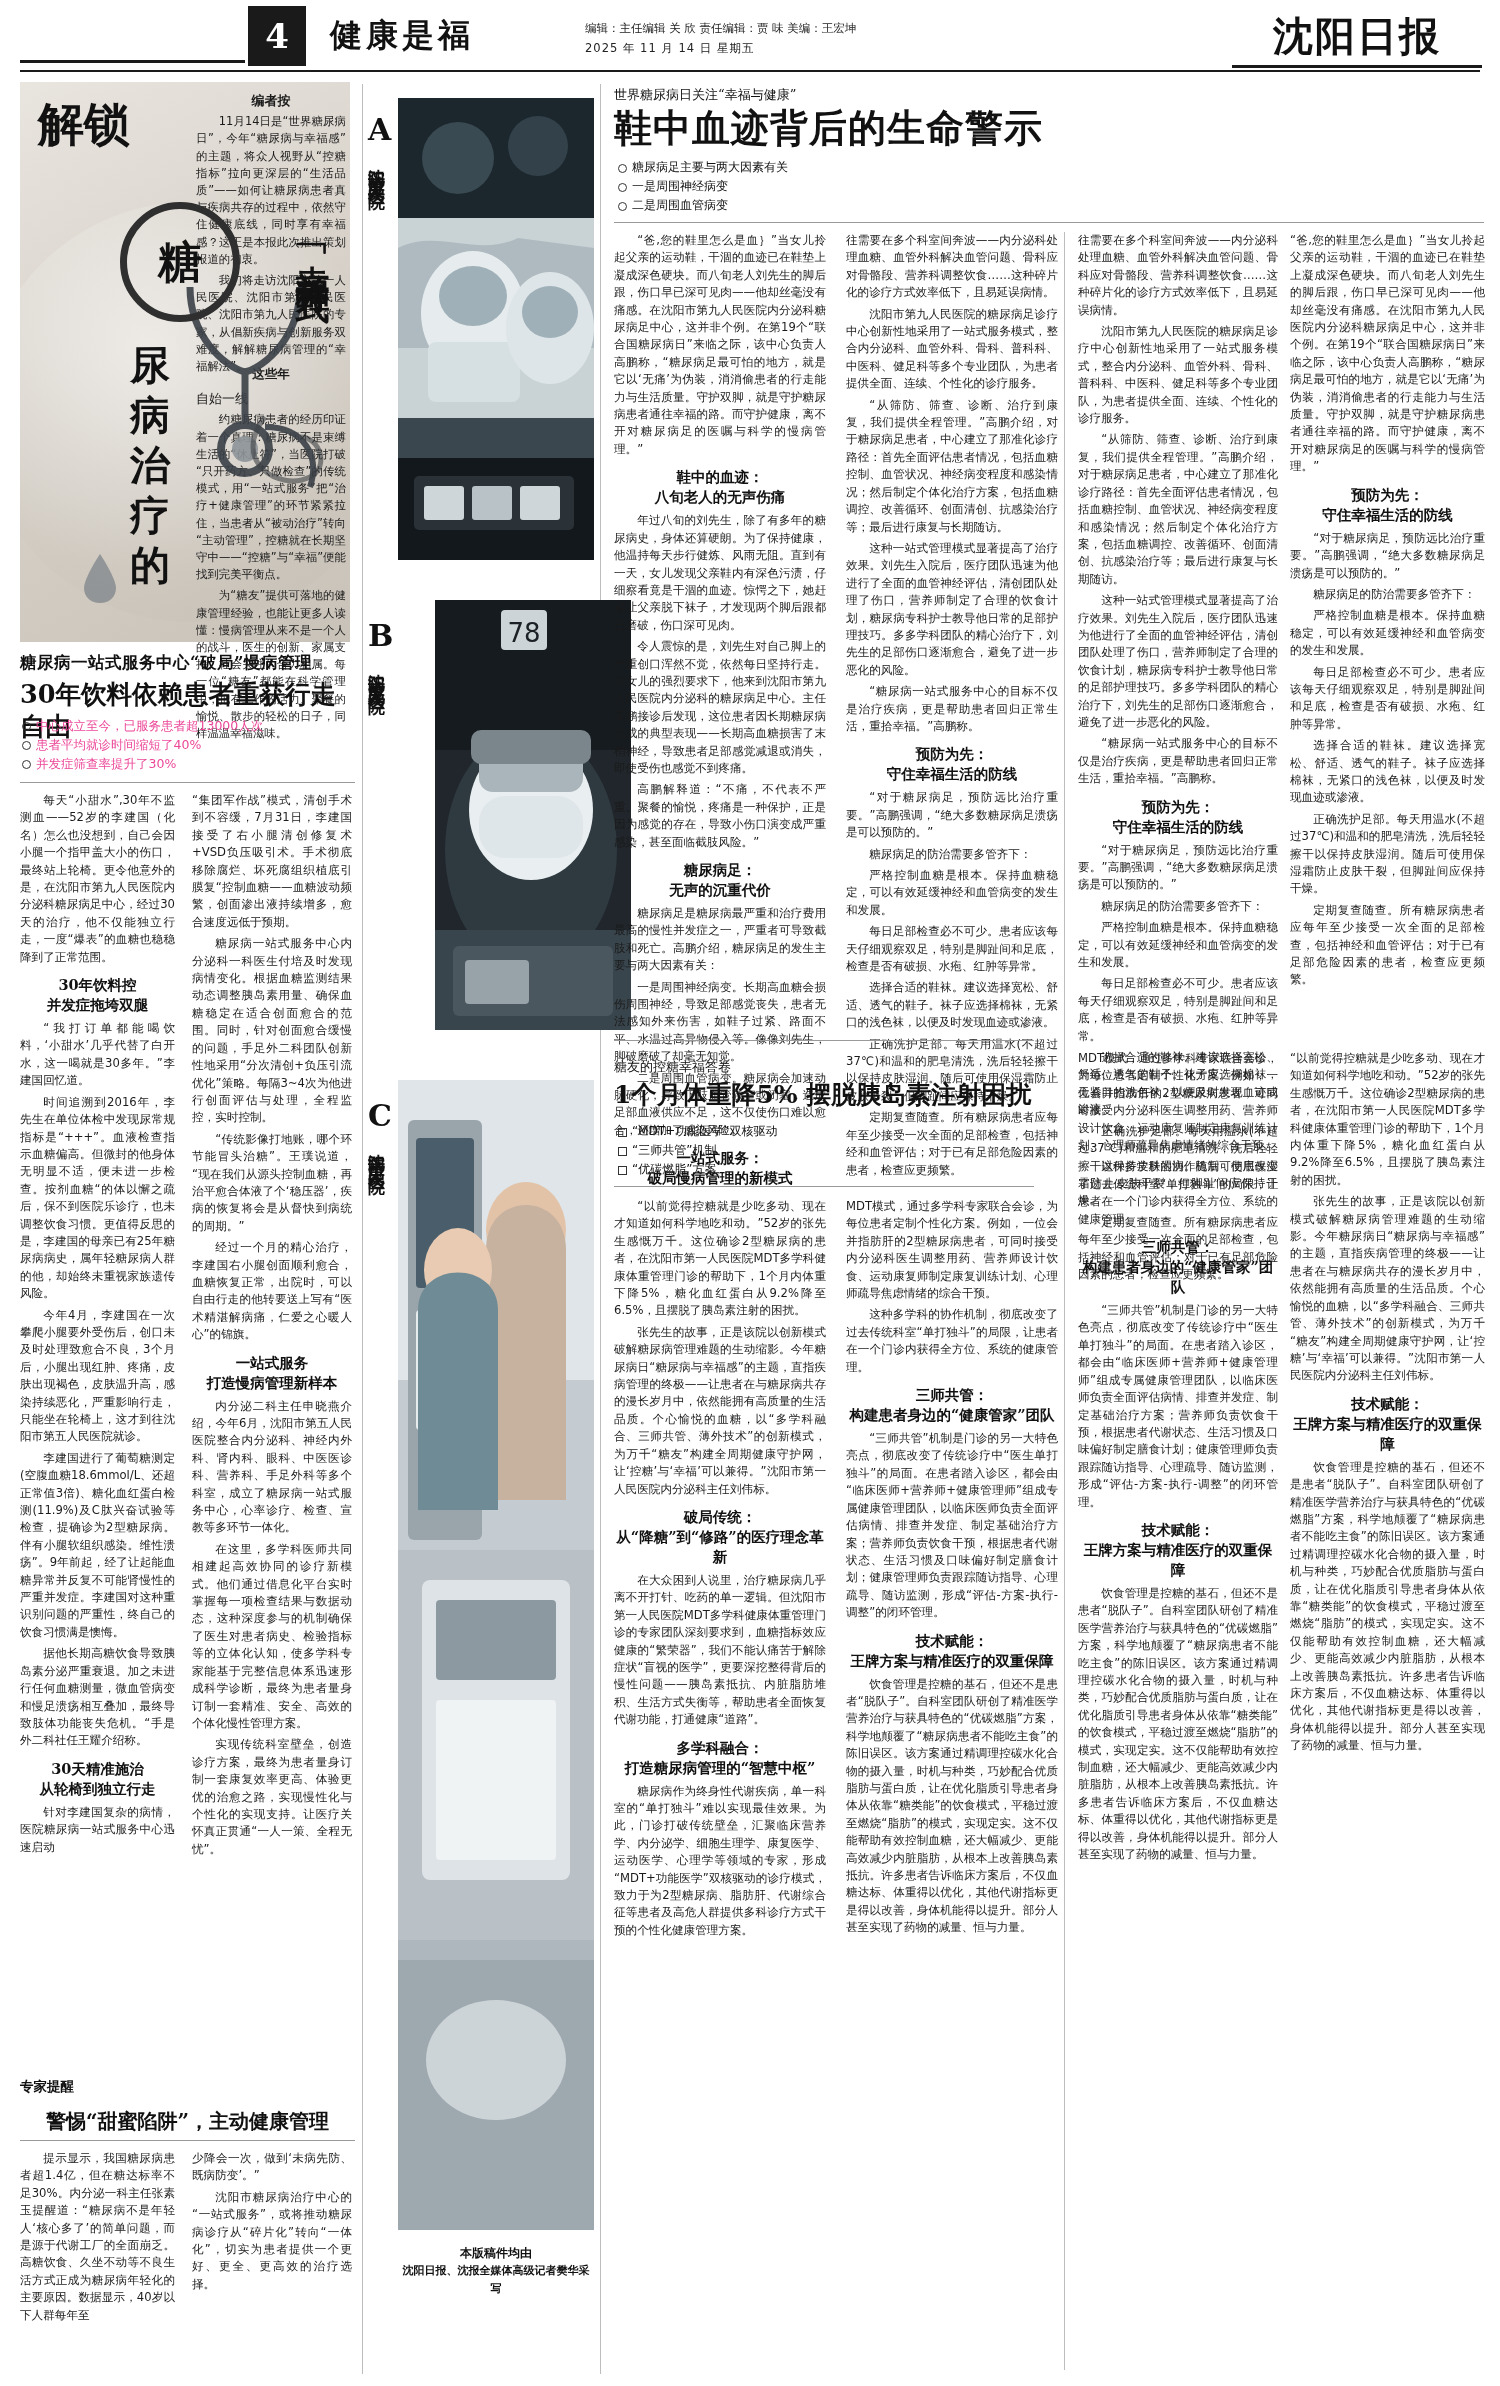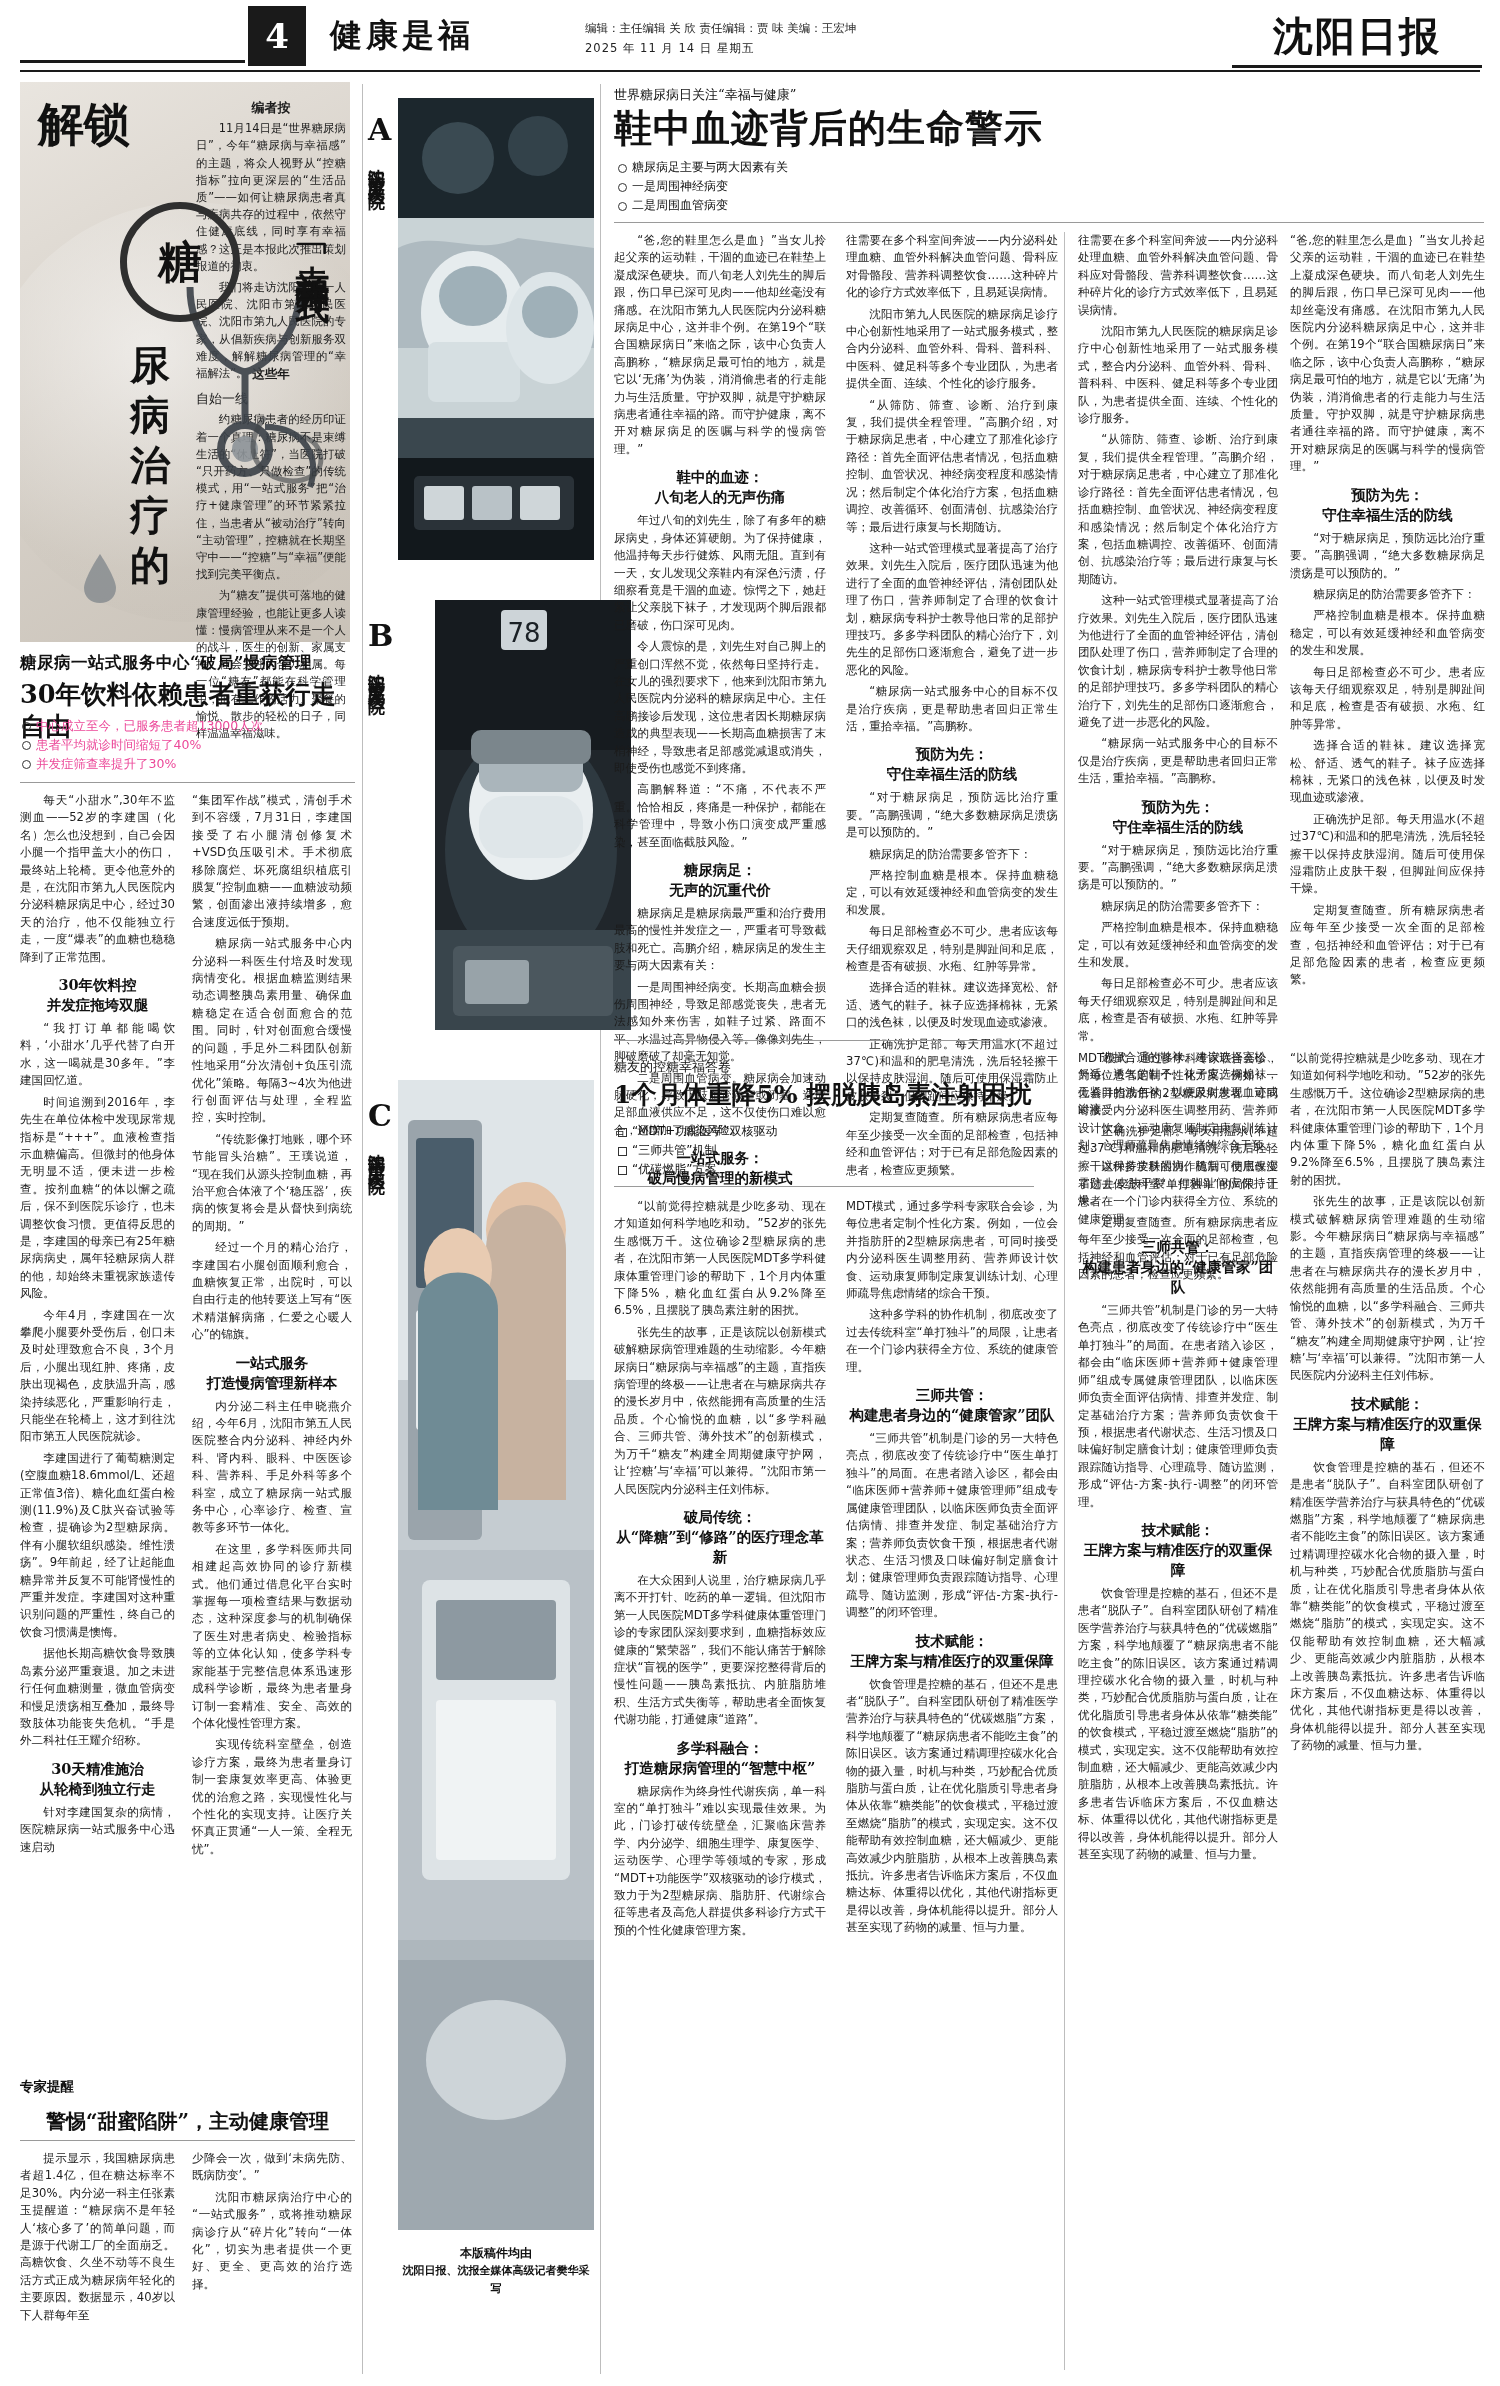--- a/index.html
+++ b/index.html
@@ -117,21 +117,21 @@
   .col { position:absolute; font-size:11.6px; line-height:17.4px; color:#1b1b1b; text-align:justify; }
   .col p { margin:0 0 4px 0; text-indent:2em; }
   .subhead {
     font-family:"DejaVu Serif","Liberation Serif",serif;
     font-weight:bold; font-size:14.5px; line-height:20px; text-align:center; text-indent:0;
     margin:9px 0 5px 0; color:#111;
   }
 
   
   .editors-note {
-    position:absolute; left:196px; top:99px; width:150px;
+    position:absolute; left:196px; top:92px; width:150px;
     font-size:11.4px; line-height:17.2px; color:#1b1b1b; text-align:justify;
   }
   .editors-note .en-title{ text-align:center; font-weight:bold; font-family:"DejaVu Serif","Liberation Serif",serif; font-size:13px; margin-bottom:4px;}
   .editors-note p { margin:0 0 4px 0; text-indent:2em; }
 
   .zhexie {
     position:absolute; left:196px; top:365px; width:150px;
     font-size:11.4px; line-height:17.2px; color:#1b1b1b; text-align:justify;
   }
   .zhexie .zx-title{ text-align:center; font-weight:bold; font-family:"DejaVu Serif","Liberation Serif",serif; font-size:12.5px; margin:0 0 2px 0;}
@@ -359,21 +359,21 @@
   <li>一是周围神经病变</li>
   <li>二是周围血管病变</li>
 </ul>
 <div class="hr" style="left:614px; top:222px; width:870px;"></div>
 
 <div class="col" style="left:614px; top:232px; width:212px;">
   <p>“爸,您的鞋里怎么是血｝”当女儿拎起父亲的运动鞋，干涸的血迹已在鞋垫上凝成深色硬块。而八旬老人刘先生的脚后跟，伤口早已深可见肉——他却丝毫没有痛感。在沈阳市第九人民医院内分泌科糖尿病足中心，这并非个例。在第19个“联合国糖尿病日”来临之际，该中心负责人高鹏称，“糖尿病足最可怕的地方，就是它以‘无痛’为伪装，消消偷患者的行走能力与生活质量。守护双脚，就是守护糖尿病患者通往幸福的路。而守护健康，离不开对糖尿病足的医嘱与科学的慢病管理。”</p>
   <div class="subhead">鞋中的血迹：<br>八旬老人的无声伤痛</div>
   <p>年过八旬的刘先生，除了有多年的糖尿病史，身体还算硬朗。为了保持健康，他温持每天步行健炼、风雨无阻。直到有一天，女儿发现父亲鞋内有深色污渍，仔细察看竟是干涸的血迹。惊愕之下，她赶紧让父亲脱下袜子，才发现两个脚后跟都已磨破，伤口深可见肉。</p>
   <p>令人震惊的是，刘先生对自己脚上的严重创口浑然不觉，依然每日坚持行走。在女儿的强烈要求下，他来到沈阳市第九人民医院内分泌科的糖尿病足中心。主任高鹏接诊后发现，这位患者因长期糖尿病造成的典型表现——长期高血糖损害了末梢神经，导致患者足部感觉减退或消失，即使受伤也感觉不到疼痛。</p>
-  <p>高鹏解释道：“不痛，不代表不严重。恰恰相反，疼痛是一种保护，都能在科学管理中，导致小伤口演变成严重感染，甚至面临截肢风险。”</p>
+  <p>高鹏解释道：“不痛，不代表不严重。聚餐的愉悦，疼痛是一种保护，正是因为感觉的存在，导致小伤口演变成严重感染，甚至面临截肢风险。”</p>
   <div class="subhead">糖尿病足：<br>无声的沉重代价</div>
   <p>糖尿病足是糖尿病最严重和治疗费用最高的慢性并发症之一，严重者可导致截肢和死亡。高鹏介绍，糖尿病足的发生主要与两大因素有关：</p>
   <p>一是周围神经病变。长期高血糖会损伤周围神经，导致足部感觉丧失，患者无法感知外来伤害，如鞋子过紧、路面不平、水温过高异物侵入等。像像刘先生，脚破磨破了却毫无知觉。</p>
   <p>二是周围血管病变。糖尿病会加速动脉硬化，导致下肢血管狭窄或闭塞，造成足部血液供应不足，这不仅使伤口难以愈合，还增加了感染风险。</p>
   <div class="subhead">一站式服务：<br>破局慢病管理的新模式</div>
 </div>
 
 <div class="col" style="left:846px; top:232px; width:212px;">
   <p style="text-indent:0;">往需要在多个科室间奔波——内分泌科处理血糖、血管外科解决血管问题、骨科应对骨骼段、营养科调整饮食……这种碎片化的诊疗方式效率低下，且易延误病情。</p>
   <p>沈阳市第九人民医院的糖尿病足诊疗中心创新性地采用了一站式服务模式，整合内分泌科、血管外科、骨科、普科科、中医科、健足科等多个专业团队，为患者提供全面、连续、个性化的诊疗服务。</p>

